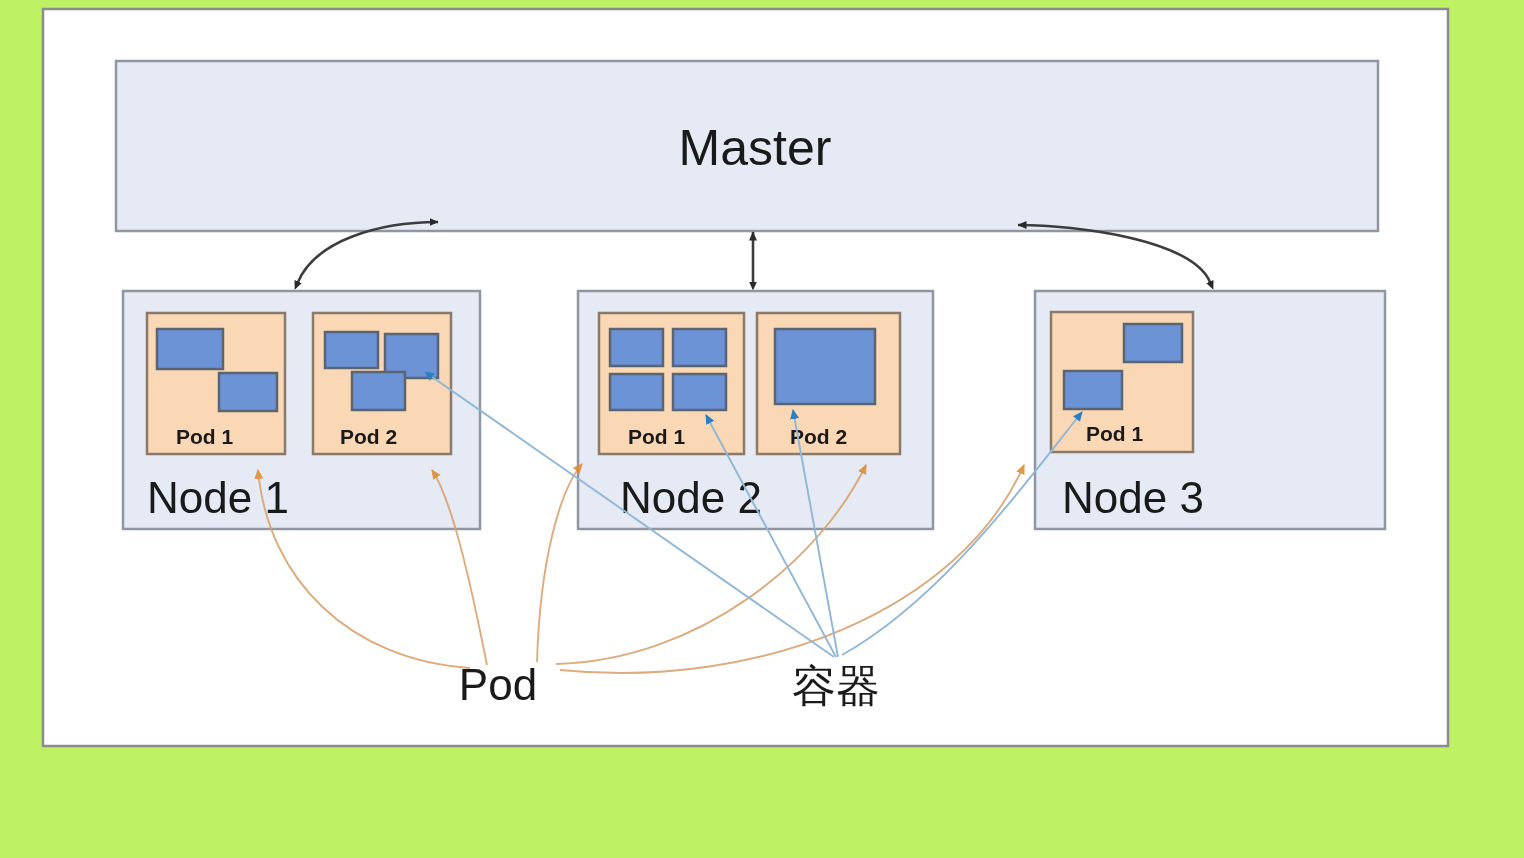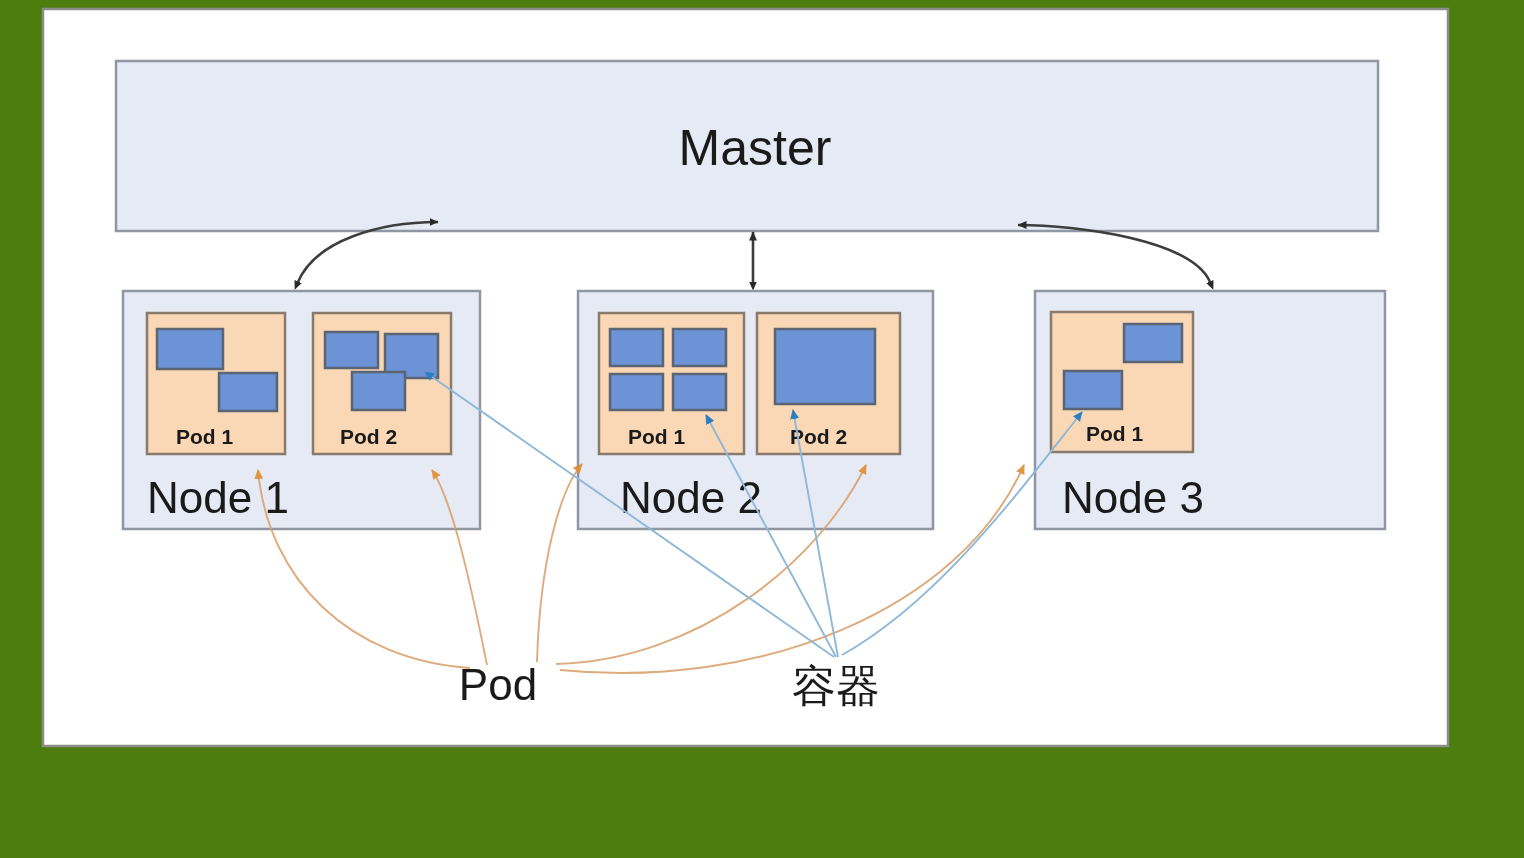--- a/index.html
+++ b/index.html
@@ -10,21 +10,21 @@
   body {
     width: 1524px;
     height: 858px;
     font-family: "Liberation Sans", sans-serif;
     overflow: hidden;
   }
   #canvas {
     position: relative;
     width: 1524px;
     height: 858px;
-    background: #4d7c0f;
+    background: #bef264;
   }
   svg.diagram {
     position: absolute;
     top: 0;
     left: 0;
     width: 1524px;
     height: 858px;
   }
   .frame-rect {
     fill: #ffffff;

